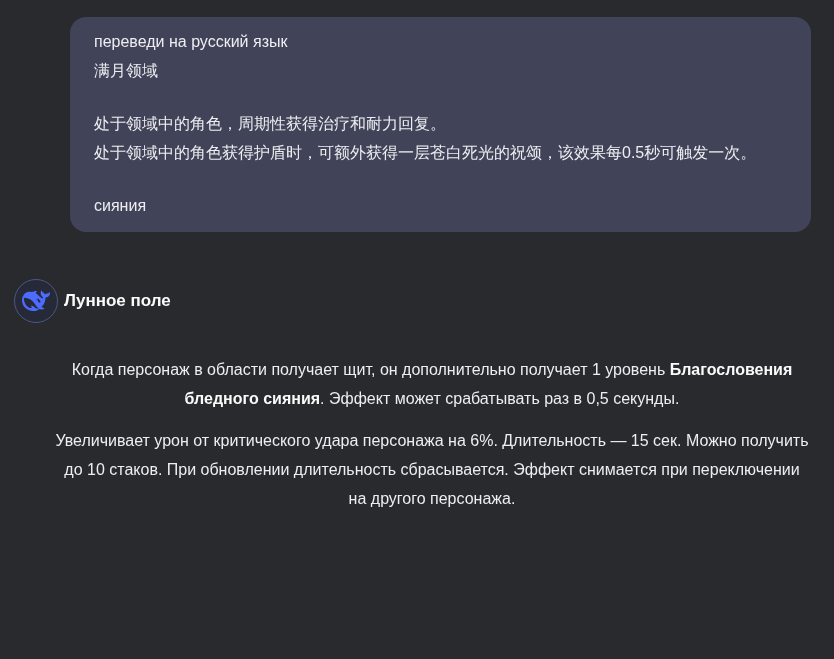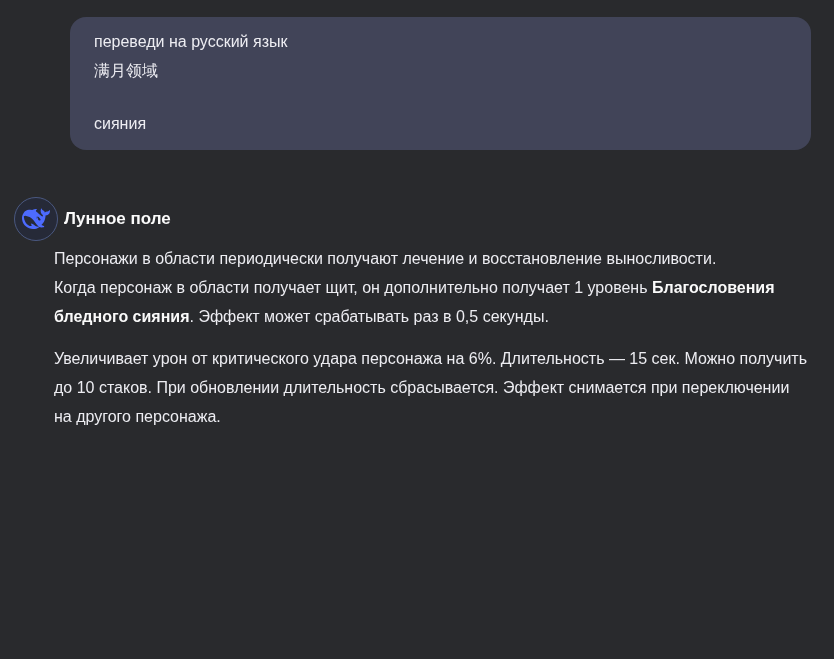--- a/index.html
+++ b/index.html
@@ -28,21 +28,21 @@
     padding:10px 24px 12px 24px;
     color:var(--text);
     font-size:16px;
     line-height:29px;
     word-break:break-word;
   }
   .user-bubble p{margin:0 0 24px 0;}
   .user-bubble p:last-child{margin-bottom:0;}
 
   
-  .assistant{margin:47px 24px 8px 14px;}
+  .assistant{margin:47px 24px 8px 14px;text-align:center;}
   .assistant-header{display:flex;align-items:center;gap:6px;}
   .avatar{
     width:44px;height:44px;flex:0 0 44px;
     border-radius:50%;
     background:var(--avatar-bg);
     border:1px solid var(--avatar-ring);
     display:flex;align-items:center;justify-content:center;
   }
   .avatar svg{display:block;}
   .assistant-title{
@@ -65,32 +65,33 @@
   .assistant-body strong{font-weight:700;color:var(--bold-text);}
 </style>
 </head>
 <body>
 
 <div class="chat">
 
   <div class="user-row">
     <div class="user-bubble">
         <p>переведи на русский язык<br>满月领域</p>
+        <p>处于领域中的角色，周期性获得治疗和耐力回复。<br>处于领域中的角色获得护盾时，可额外获得一层苍白死光的祝颂，该效果每0.5秒可触发一次。</p>
         <p>сияния</p>
       </div>
   </div>
 
   <div class="assistant">
     <div class="assistant-header">
       <div class="avatar">
         <svg width="28" height="28" viewBox="0 0 24 24" aria-hidden="true">
           <path d="M23.748 4.482c-.254-.124-.364.113-.512.234-.051.039-.094.09-.137.136-.372.397-.806.657-1.373.626-.829-.046-1.537.214-2.163.848-.133-.782-.575-1.248-1.247-1.548-.352-.156-.708-.311-.955-.65-.172-.241-.219-.51-.305-.774-.055-.16-.11-.323-.293-.35-.2-.031-.278.136-.356.276-.313.572-.434 1.202-.422 1.84.027 1.436.633 2.58 1.838 3.393.137.093.172.187.129.323-.082.28-.18.552-.266.833-.055.179-.137.217-.329.14a5.526 5.526 0 0 1-1.736-1.18c-.857-.828-1.631-1.742-2.597-2.458a11.365 11.365 0 0 0-.689-.471c-.985-.957.13-1.743.388-1.836.27-.098.093-.432-.779-.428-.872.004-1.67.295-2.687.684a3.055 3.055 0 0 1-.465.137 9.597 9.597 0 0 0-2.883-.102c-1.885.21-3.39 1.102-4.497 2.623C.082 8.606-.231 10.684.152 12.85c.403 2.284 1.569 4.175 3.36 5.653 1.858 1.533 3.997 2.284 6.438 2.14 1.482-.085 3.133-.284 4.994-1.86.47.234.962.327 1.78.397.63.059 1.236-.03 1.705-.128.735-.156.684-.837.419-.961-2.155-1.004-1.682-.595-2.113-.926 1.096-1.296 2.746-2.642 3.392-7.003.05-.347.007-.565 0-.845-.004-.17.035-.237.23-.256a4.173 4.173 0 0 0 1.545-.475c1.396-.763 1.96-2.015 2.093-3.517.02-.23-.004-.467-.247-.588zM11.581 18c-2.089-1.642-3.102-2.183-3.52-2.16-.392.024-.321.471-.235.763.09.288.207.486.371.739.114.167.192.416-.113.603-.673.416-1.842-.14-1.897-.167-1.361-.802-2.5-1.86-3.301-3.307-.774-1.393-1.224-2.887-1.298-4.482-.02-.386.093-.522.477-.592a4.696 4.696 0 0 1 1.529-.039c2.132.312 3.946 1.265 5.468 2.774.868.86 1.525 1.887 2.202 2.891.72 1.066 1.494 2.082 2.48 2.914.348.292.625.514.891.677-.802.09-2.14.11-3.054-.614zm1-6.44a.306.306 0 0 1 .415-.287.302.302 0 0 1 .2.288.306.306 0 0 1-.31.307.303.303 0 0 1-.304-.308zm3.11 1.596c-.2.081-.399.151-.59.16a1.245 1.245 0 0 1-.798-.254c-.274-.23-.47-.358-.552-.758a1.73 1.73 0 0 1 .016-.588c.07-.327-.008-.537-.239-.727-.187-.156-.426-.199-.688-.199a.559.559 0 0 1-.254-.078c-.11-.054-.2-.19-.114-.358.028-.054.16-.186.192-.21.356-.202.767-.136 1.146.016.352.144.618.408 1.001.782.391.451.462.576.685.914.176.265.336.537.445.848.067.195-.019.354-.25.452z" fill="#4D6BFE"></path>
         </svg>
       </div>
       <div class="assistant-title">Лунное поле</div>
     </div>
     <div class="assistant-body">
-        <p class="md-p"><span>Персонажи в области периодически получают лечение и восстановление выносливости.</span><br><span>Когда персонаж в области получает щит, он дополнительно получает 1 уровень </span><strong>Благословения бледного сияния</strong><span>. Эффект может срабатывать раз в 0,5 секунды.</span></p>
+        <p class="md-p"><br><span>Когда персонаж в области получает щит, он дополнительно получает 1 уровень </span><strong>Благословения бледного сияния</strong><span>. Эффект может срабатывать раз в 0,5 секунды.</span></p>
         <p class="md-p"><span>Увеличивает урон от критического удара персонажа на 6%. Длительность — 15 сек. Можно получить до 10 стаков. При обновлении длительность сбрасывается. Эффект снимается при переключении на другого персонажа.</span></p>
       </div>
   </div>
 
 </div>
 
 </body></html>

